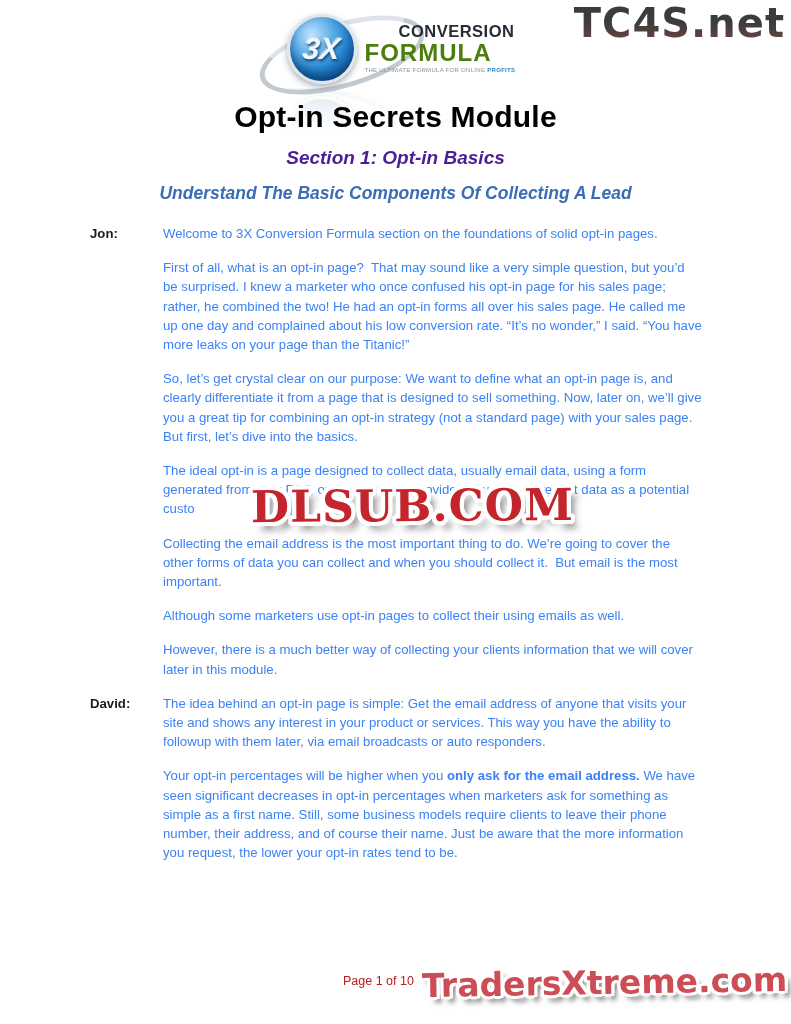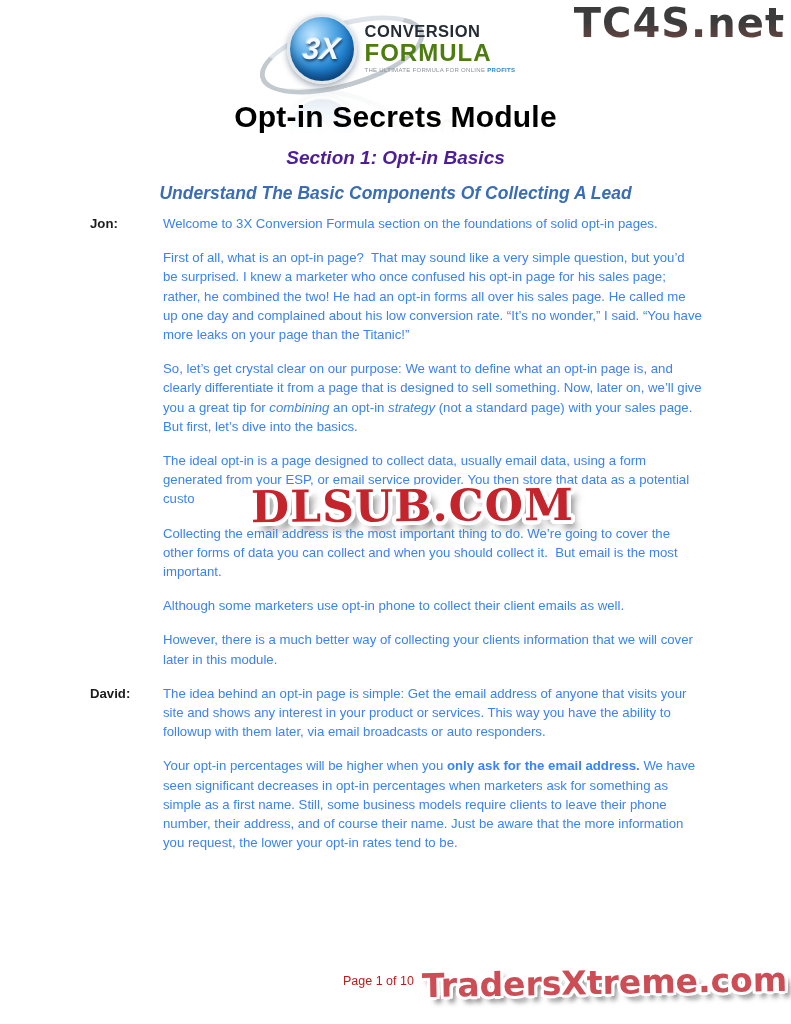--- a/index.html
+++ b/index.html
@@ -31,21 +31,21 @@
     border:3px solid #e2e6ea;
     box-shadow:0 3px 6px rgba(60,80,100,.45), inset 0 -6px 10px rgba(0,20,50,.45);
     z-index:2;display:flex;align-items:center;justify-content:center;
   }
   .orb span{
     font-style:italic;font-weight:900;font-size:30px;color:#f2f8ff;
     text-shadow:1px 2px 3px rgba(4,40,80,.85), -1px -1px 1px rgba(255,255,255,.5);
     transform:skewX(-6deg);
   }
   .logo-text{position:absolute;left:82px;top:14px;z-index:3;white-space:nowrap;}
-  .logo-l1{font-weight:700;font-size:16.5px;letter-spacing:.5px;color:#262c35;}
+  .logo-l1{font-weight:700;font-size:16.5px;letter-spacing:.5px;color:#262c35;margin-left:34px;}
   .logo-l2{font-weight:700;font-size:24px;letter-spacing:1px;color:#4d7c0f;line-height:1.0;}
   .logo-l3{font-size:6px;color:#8a9097;letter-spacing:.3px;margin-top:2px;}
   .logo-l3 .blue{color:#2e86c8;font-weight:700;}
 
   
   .tc4s{
     position:absolute;top:2px;right:6px;z-index:10;
     font:700 40px/1 "DejaVu Sans",sans-serif;letter-spacing:1px;
     background:linear-gradient(#3c3c3c 50%,#5d4340 85%,#84554c 100%);
     -webkit-background-clip:text;background-clip:text;color:transparent;
@@ -81,29 +81,29 @@
   .section-title{
     position:absolute;top:147px;left:0;width:100%;text-align:center;
     font-size:19px;font-weight:700;font-style:italic;color:#4c1d95;
   }
   .sub-title{
     position:absolute;top:183px;left:0;width:100%;text-align:center;
     font-size:17.5px;font-weight:700;font-style:italic;color:#3a6db5;
   }
 
   
-  .dialogue{position:absolute;top:214px;left:90px;width:612px;}
+  .dialogue{position:absolute;top:224px;left:90px;width:612px;}
   .block{display:grid;grid-template-columns:73px 1fr;}
   .speaker{font-weight:700;font-size:13.2px;line-height:19.2px;color:#1c1c1c;}
   .paras p{
     margin:0 0 15px 0;font-size:13.2px;line-height:19.2px;color:#3b82f6;
     white-space:pre-wrap;
   }
   .paras p span.b{font-weight:700;}
-  .paras p span.i{font-style:italic;text-align:center;}
+  .paras p span.i{text-align:center;}
 
   
   .page-num{
     position:absolute;top:974px;left:343px;
     font-size:12.5px;color:#b91c1c;
   }
 </style>
 </head>
 <body>
 
@@ -143,21 +143,21 @@
 
   <div class="dialogue">
       <div class="block">
         <div class="speaker">Jon:</div>
         <div class="paras">
           <p><span>Welcome to 3X Conversion Formula section on the foundations of solid opt-in pages.</span></p>
           <p><span>First of all, what is an opt-in page?  That may sound like a very simple question, but you’d be surprised. I knew a marketer who once confused his opt-in page for his sales page; rather, he combined the two! He had an opt-in forms all over his sales page. He called me up one day and complained about his low conversion rate. “It’s no wonder,” I said. “You have more leaks on your page than the Titanic!”</span></p>
           <p><span>So, let’s get crystal clear on our purpose: We want to define what an opt-in page is, and clearly differentiate it from a page that is designed to sell something. Now, later on, we’ll give you a great tip for </span><span class="i">combining</span><span> an opt-in </span><span class="i">strategy</span><span> (not a standard page) with your sales page. But first, let’s dive into the basics.</span></p>
           <p><span>The ideal opt-in is a page designed to collect data, usually email data, using a form generated from your ESP, or email service provider. You then store that data as a potential custo</span></p>
           <p><span>Collecting the email address is the most important thing to do. We’re going to cover the other forms of data you can collect and when you should collect it.  But email is the most important.</span></p>
-          <p><span>Although some marketers use opt-in phone to collect their client emails as well.</span></p>
+          <p><span>Although some marketers use opt-in pages to collect their using emails as well.</span></p>
           <p><span>However, there is a much better way of collecting your clients information that we will cover later in this module.</span></p>
         </div>
       </div>
       <div class="block">
         <div class="speaker">David:</div>
         <div class="paras">
           <p><span>The idea behind an opt-in page is simple: Get the email address of anyone that visits your site and shows any interest in your product or services. This way you have the ability to followup with them later, via email broadcasts or auto responders.</span></p>
           <p><span>Your opt-in percentages will be higher when you </span><span class="b">only ask for the email address.</span><span> We have seen significant decreases in opt-in percentages when marketers ask for something as simple as a first name. Still, some business models require clients to leave their phone number, their address, and of course their name. Just be aware that the more information you request, the lower your opt-in rates tend to be.</span></p>
         </div>
       </div>

